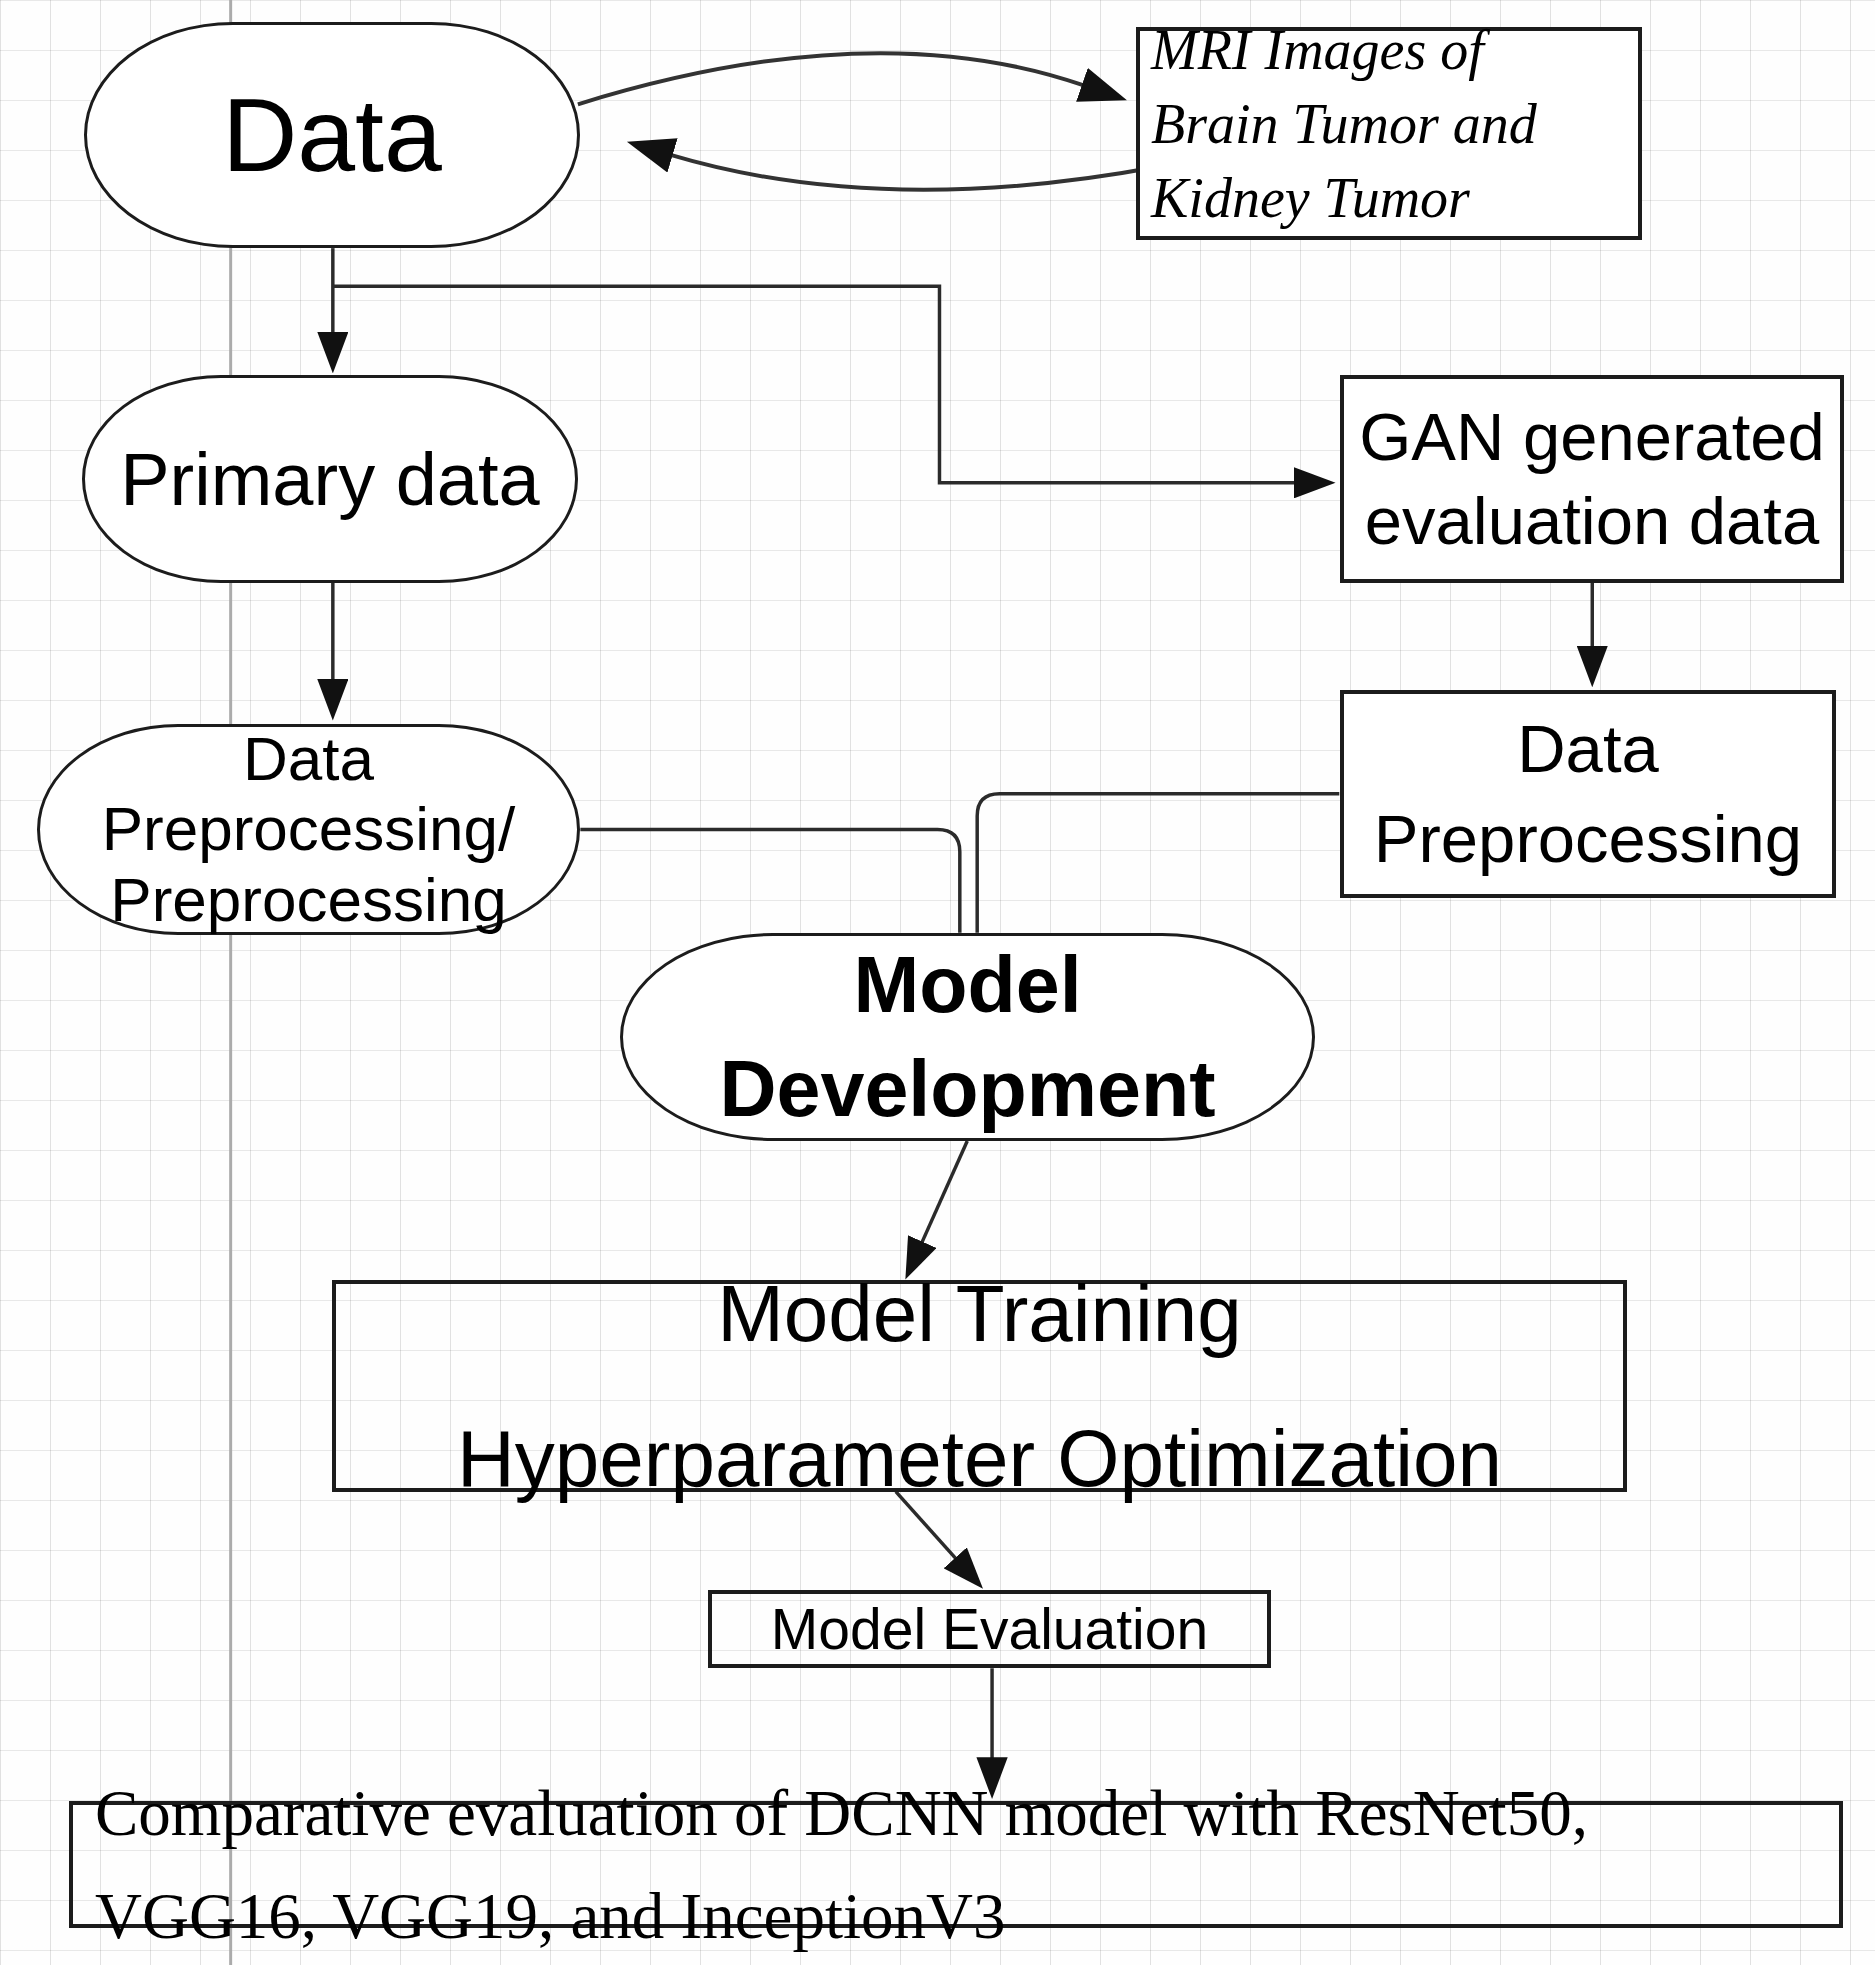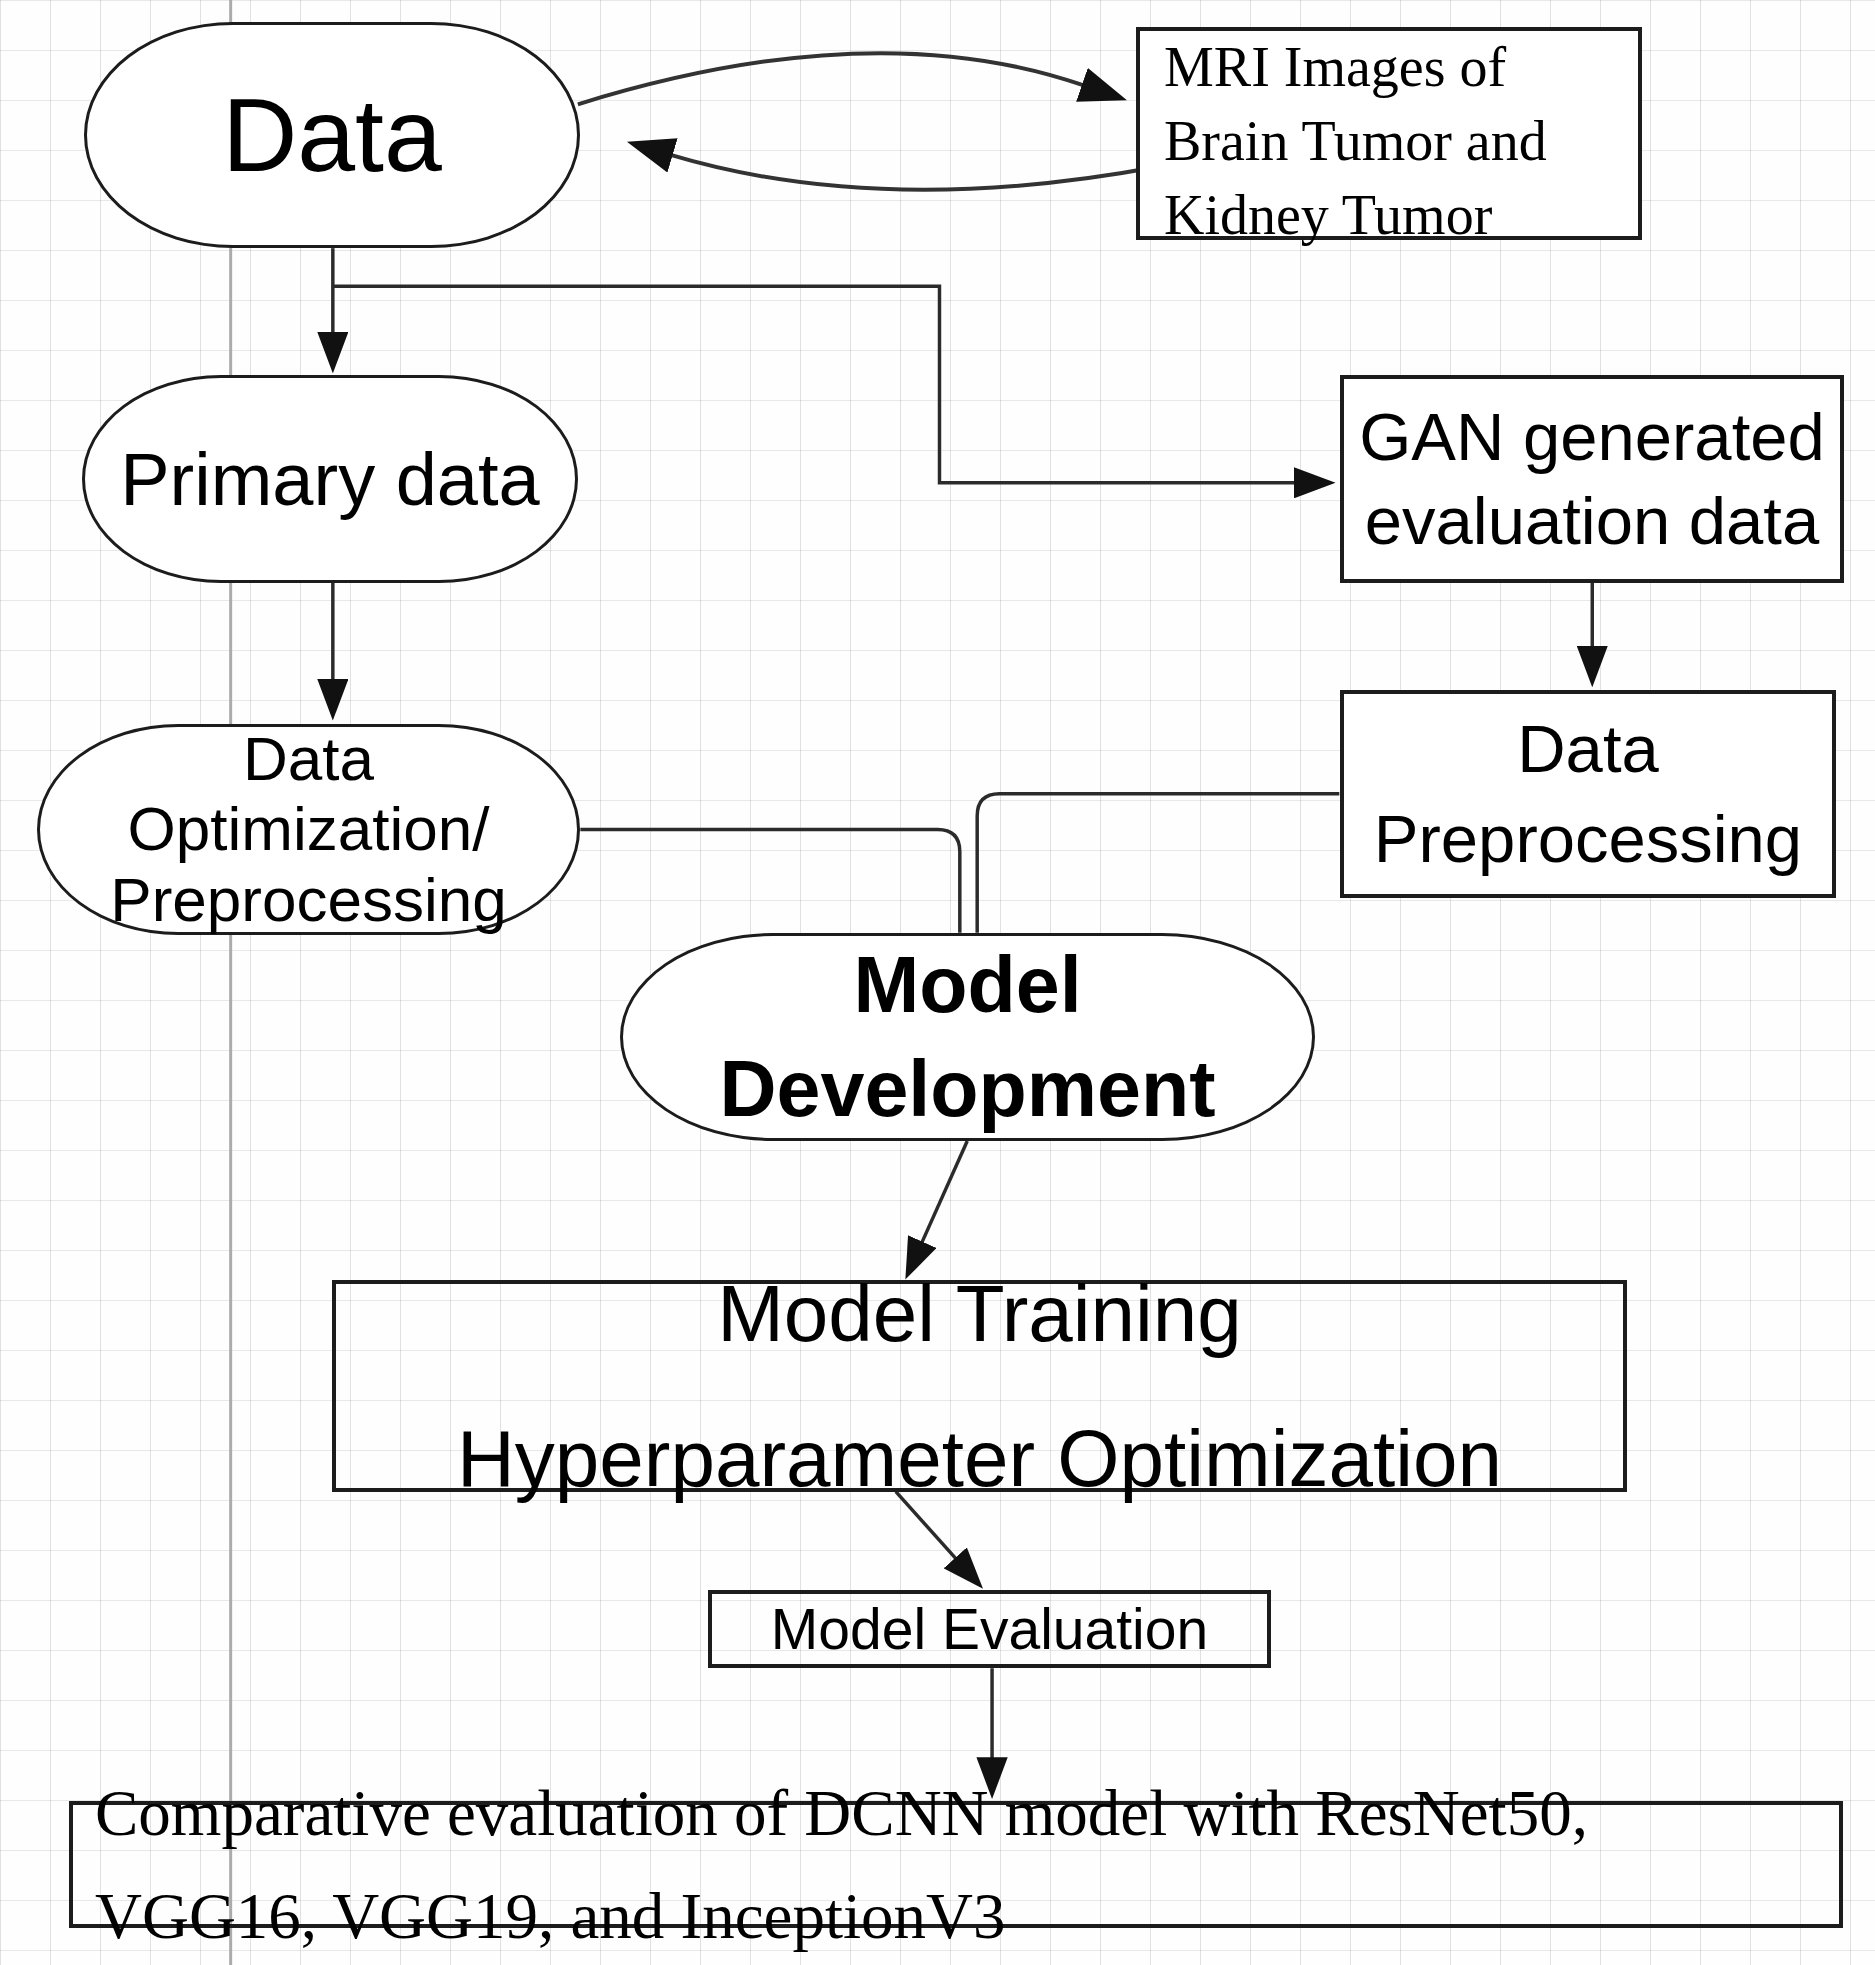--- a/index.html
+++ b/index.html
@@ -24,21 +24,21 @@
     text-align:center;color:#000;background:#ffffff;
     border:3.5px solid #1c1c1c;
   }
   .node span{display:block;}
   .stadium{border-radius:30% / 50%;}
   .rect{border-width:4.5px;}
   .transparent{background:transparent;}
   .serif{font-family:"Liberation Serif", serif;}
 
   #n-data    {left:84px;  top:22px;   width:496px; height:226px; font-size:104px;}
-  #n-mri     {left:1136px; top:27px;   width:506px; height:213px; font-size:56px; line-height:1.32; align-items:flex-start; text-align:left; padding-left:24px; justify-content:flex-start;}
+  #n-mri     {left:1136px; top:27px;   width:506px; height:213px; font-size:56px; line-height:1.32; align-items:flex-start; text-align:left; padding-left:11px; justify-content:flex-end;font-style:italic;}
   #n-primary {left:82px;  top:375px;  width:496px; height:208px; font-size:74px; border-radius:28%/50%;}
   #n-gan     {left:1340px; top:375px;  width:504px; height:208px; font-size:67px; line-height:1.25;}
   #n-aug     {left:37px;   top:724px; width:543px; height:211px; font-size:62px; line-height:1.14; border-radius:26%/50%;}
   #n-preproc {left:1340px; top:690px; width:496px; height:208px; font-size:67px; line-height:1.35;}
   #n-modeldev{left:620px; top:933px; width:695px; height:208px; font-size:79px; line-height:1.32; border-radius:22%/50%;font-weight:bold;}
   #n-train   {left:332px;  top:1280px; width:1295px; height:212px; font-size:80px; line-height:1.5;gap:25px;}
   #n-eval    {left:708px; top:1590px; width:563px; height:78px; font-size:57px;}
   #n-bottom  {left:69px;  top:1801px; width:1774px; height:127px; font-size:65px; line-height:1.06;
               align-items:flex-start; text-align:left; padding:4px 22px; justify-content:center;gap:34px;}
 </style>
@@ -86,21 +86,21 @@
     <span>Primary data</span>
   </div>
 
   <div class="node rect" id="n-gan">
     <span>GAN generated</span>
     <span>evaluation data</span>
   </div>
 
   <div class="node stadium" id="n-aug">
     <span>Data</span>
-    <span>Optimization/</span>
+    <span>Preprocessing/</span>
     <span>Preprocessing</span>
   </div>
 
   <div class="node rect" id="n-preproc">
     <span>Data</span>
     <span>Preprocessing</span>
   </div>
 
   <div class="node stadium" id="n-modeldev">
     <span>Model</span>

